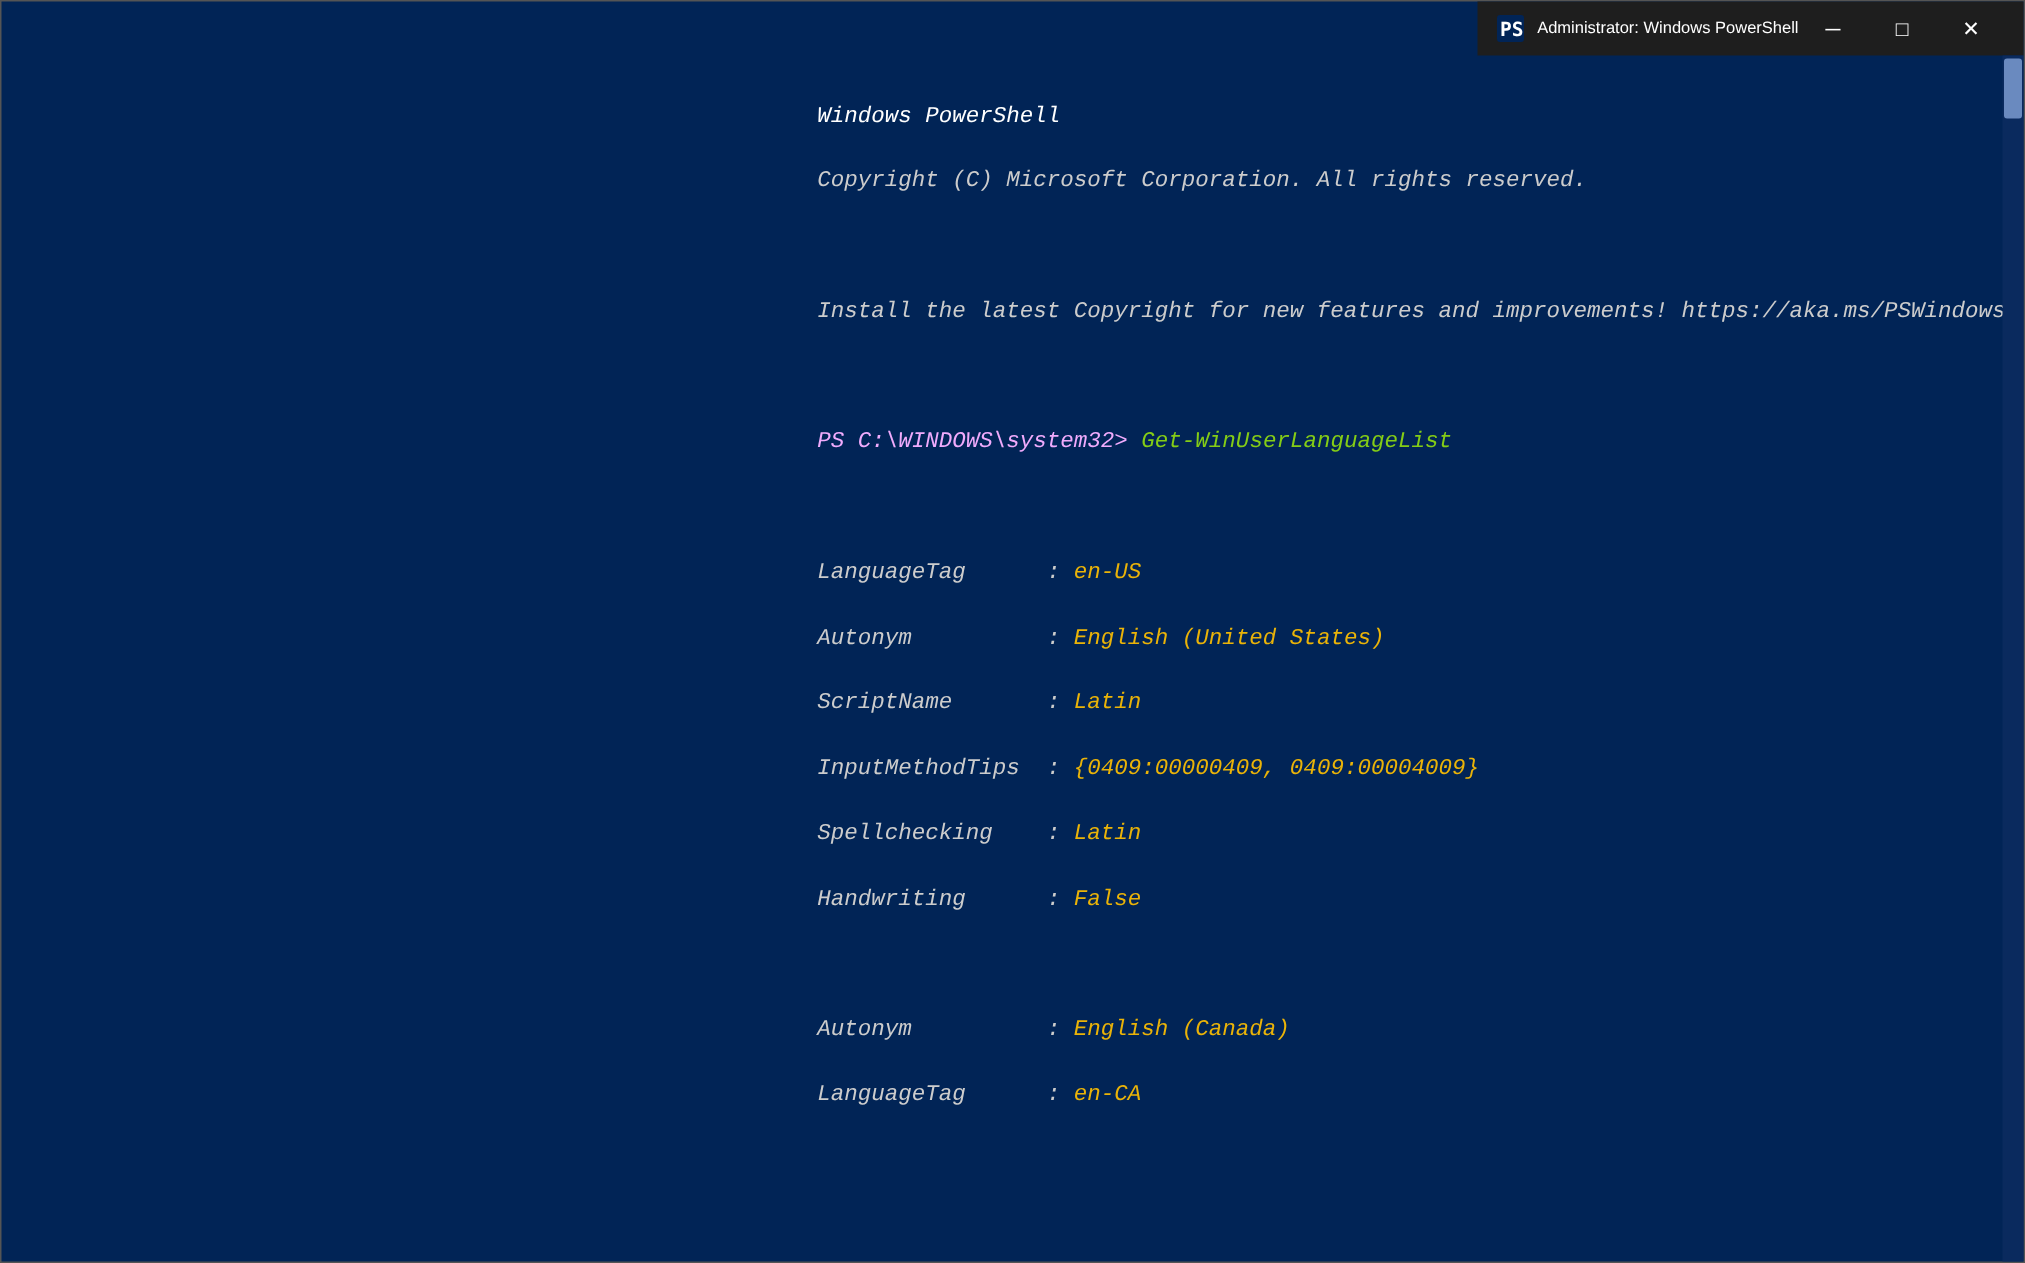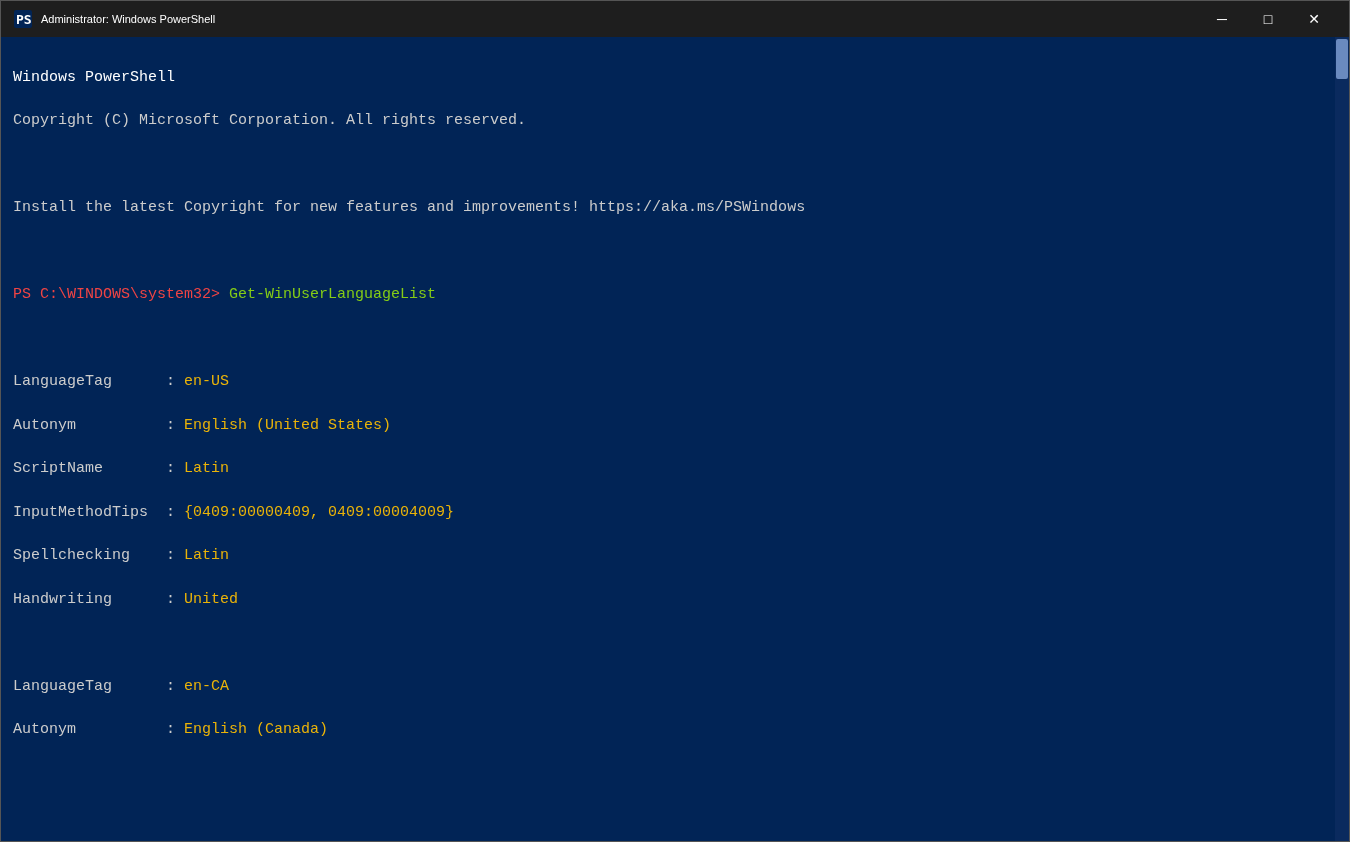--- a/index.html
+++ b/index.html
@@ -15,20 +15,21 @@
     }
 
     .window {
       width: 1350px;
       height: 842px;
       background: #012456;
       border: 1px solid #555;
       display: flex;
       flex-direction: column;
       position: relative;
+      align-items: flex-end;
     }
 
     .title-bar {
       background: #1e1e1e;
       height: 36px;
       display: flex;
       align-items: center;
       padding: 0 12px;
       flex-shrink: 0;
       user-select: none;
@@ -72,20 +73,21 @@
       display: flex;
       align-items: center;
       justify-content: center;
     }
 
     .terminal-body {
       flex: 1;
       padding: 8px 12px;
       overflow: hidden;
       position: relative;
+      font-style: italic;
     }
 
     .terminal-content {
       font-family: 'Courier New', Consolas, monospace;
       font-size: 15px;
       line-height: 1.45;
       color: #cccccc;
       white-space: pre;
     }
 
@@ -96,21 +98,21 @@
     .line-white {
       color: #ffffff;
     }
 
     .line-empty {
       display: block;
       height: 1.45em;
     }
 
     .prompt {
-      color: #ef4444;
+      color: #f0abfc;
       margin-top: 31px;
     }
 
     .cmd-color {
       color: #84cc16;
     }
 
     .prop-value {
       color: #eab308;
     }
@@ -162,24 +164,24 @@
 <span class="line-empty"></span>
 <span class="line">Install the latest Copyright for new features and improvements! https://aka.ms/PSWindows</span>
 <span class="line-empty"></span>
 <span class="line"><span class="prompt">PS C:\WINDOWS\system32&gt; </span><span class="cmd-color">Get-WinUserLanguageList</span></span>
 <span class="line-empty"></span>
 <span class="line">LanguageTag      : <span class="prop-value">en-US</span></span>
 <span class="line">Autonym          : <span class="prop-value">English (United States)</span></span>
 <span class="line">ScriptName       : <span class="prop-value">Latin</span></span>
 <span class="line">InputMethodTips  : <span class="prop-value">{0409:00000409, 0409:00004009}</span></span>
 <span class="line">Spellchecking    : <span class="prop-value">Latin</span></span>
-<span class="line">Handwriting      : <span class="prop-value">United</span></span>
+<span class="line">Handwriting      : <span class="prop-value">False</span></span>
 <span class="line-empty"></span>
+<span class="line">Autonym          : <span class="prop-value">English (Canada)</span></span>
 <span class="line">LanguageTag      : <span class="prop-value">en-CA</span></span>
-<span class="line">Autonym          : <span class="prop-value">English (Canada)</span></span>
 
 
 
 
 
 
 
 
 
 

